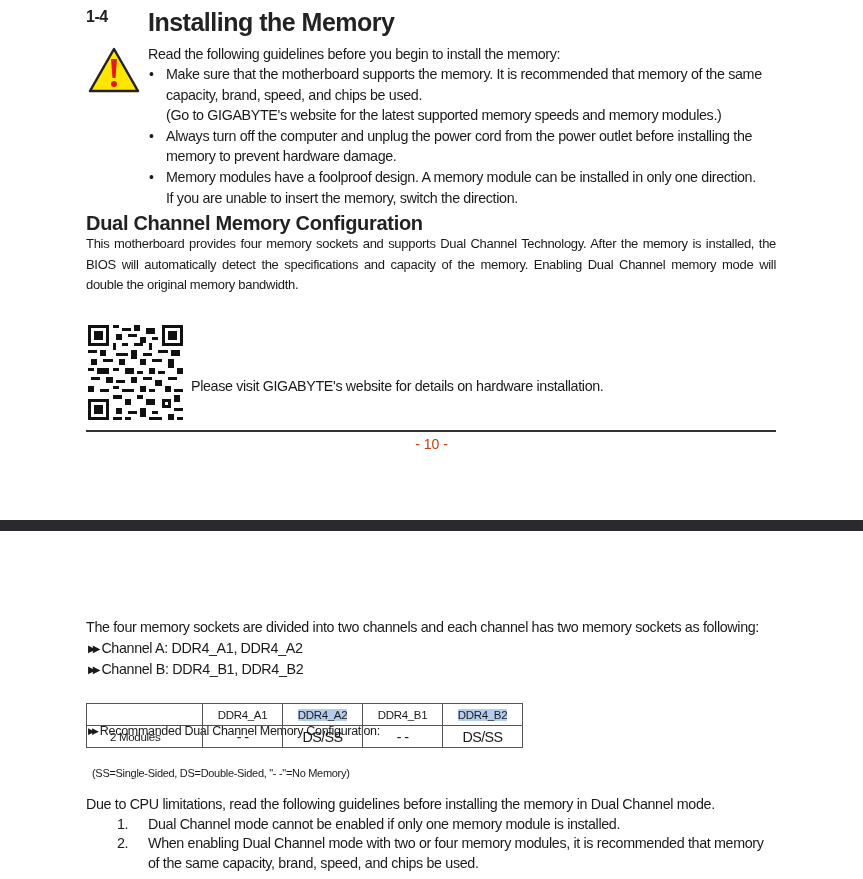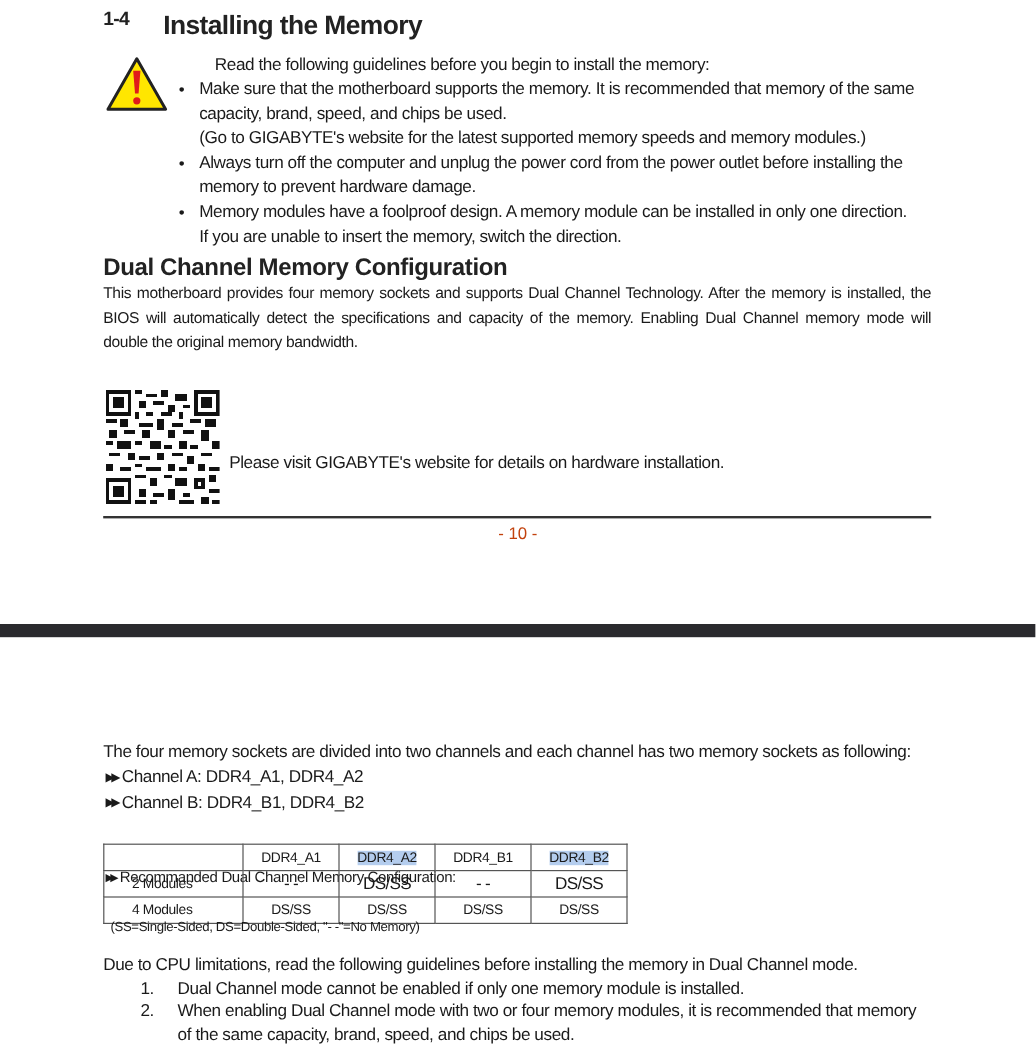--- a/index.html
+++ b/index.html
@@ -1,20 +1,20 @@
 <!DOCTYPE html>
 <html><head>
 <meta charset="utf-8">
 <style>
   html, body { margin:0; padding:0; background:#ffffff; }
   body { width:863px; height:879px; position:relative; overflow:hidden;
          font-family:"Liberation Sans", sans-serif; color:#1a1a1a; }
   .abs { position:absolute; }
   .title-num { left:86px; top:8px; font-size:16px; font-weight:bold; color:#222; letter-spacing:-0.5px; }
-  .title-text { left:136px; top:8px; font-size:22px; font-weight:bold; color:#222; letter-spacing:-0.5px; }
+  .title-text { left:148px; top:8px; font-size:25px; font-weight:bold; color:#222; letter-spacing:-0.5px; }
   .warn { left:88px; top:47px; width:52px; height:46px; }
   .txt { font-size:14.3px; line-height:20.5px; letter-spacing:-0.35px; white-space:nowrap; }
   .bul { font-size:14px; }
   .h2 { left:86px; top:212px; font-size:20px; font-weight:bold; color:#222; letter-spacing:-0.3px; }
   .para { left:86px; top:234px; width:690px; font-size:13px; line-height:20.5px; text-align:justify; letter-spacing:-0.3px; }
   .qr { left:88px; top:325px; width:95px; height:95px; }
   .rule { left:86px; top:430px; width:690px; height:2px; background:#333; }
   .pagenum { left:0; width:863px; top:436px; text-align:center; font-size:14px; color:#c2410c; }
   .divider { left:0; top:520px; width:863px; height:11px; background:#2a2a2e; }
   .arrow { font-size:10px; letter-spacing:-3px; margin-right:4px; vertical-align:1px; }
@@ -31,21 +31,21 @@
 
 <div class="abs title-num">1-4</div>
 <div class="abs title-text">Installing the Memory</div>
 
 <svg class="abs warn" viewBox="0 0 52 46">
   <path d="M26 2 L50 44 L2 44 Z" fill="#ffe600" stroke="#222" stroke-width="2.5" stroke-linejoin="round"></path>
   <path d="M23 12 L29 12 L27.5 31 L24.5 31 Z" fill="#e01b1b"></path>
   <circle cx="26" cy="37" r="3" fill="#e01b1b"></circle>
 </svg>
 
-<div class="abs txt" style="left:148px; top:44px;margin-left:31px;">Read the following guidelines before you begin to install the memory:</div>
+<div class="abs txt" style="left:148px; top:44px;">Read the following guidelines before you begin to install the memory:</div>
 
 <div class="abs txt bul" style="left:149px; top:64px;">•</div>
 <div class="abs txt" style="left:166px; top:64px;">Make sure that the motherboard supports the memory. It is recommended that memory of the same</div>
 <div class="abs txt" style="left:166px; top:85px;">capacity, brand, speed, and chips be used.</div>
 <div class="abs txt" style="left:166px; top:105px;">(Go to GIGABYTE's website for the latest supported memory speeds and memory modules.)</div>
 
 <div class="abs txt bul" style="left:149px; top:126px;">•</div>
 <div class="abs txt" style="left:166px; top:126px;">Always turn off the computer and unplug the power cord from the power outlet before installing the</div>
 <div class="abs txt" style="left:166px; top:146px;">memory to prevent hardware damage.</div>
 
@@ -164,27 +164,20 @@
     <td class="c"><span>DDR4_B1</span></td>
     <td class="c"><span class="hl">DDR4_B2</span></td>
   </tr>
   <tr>
     <td class="rh">2 Modules</td>
     <td class="c cond">- -</td>
     <td class="c cond">DS/SS</td>
     <td class="c cond">- -</td>
     <td class="c cond">DS/SS</td>
   </tr>
-  <tr>
-    <td class="rh">4 Modules</td>
-    <td class="c">DS/SS</td>
-    <td class="c">DS/SS</td>
-    <td class="c">DS/SS</td>
-    <td class="c">DS/SS</td>
-  </tr>
 </tbody>
   </table>
 
 <div class="abs note">(SS=Single-Sided, DS=Double-Sided, "- -"=No Memory)</div>
 
 <div class="abs txt" style="left:86px; top:794px;">Due to CPU limitations, read the following guidelines before installing the memory in Dual Channel mode.</div>
 
 <div class="abs txt" style="left:117px; top:814px;">1.</div>
 <div class="abs txt" style="left:148px; top:814px;">Dual Channel mode cannot be enabled if only one memory module is installed.</div>
 

